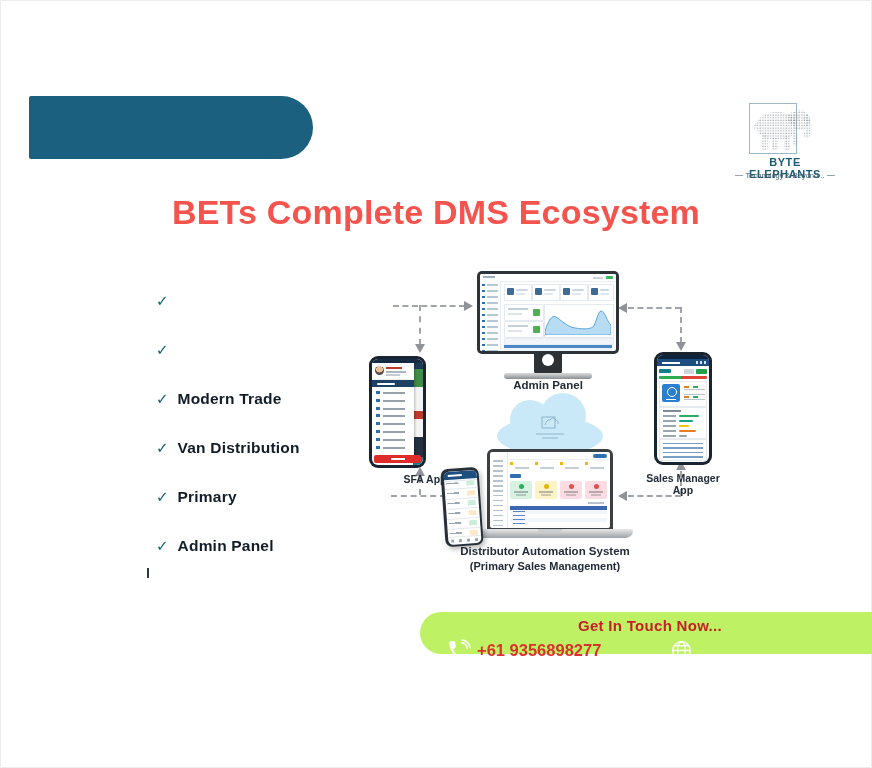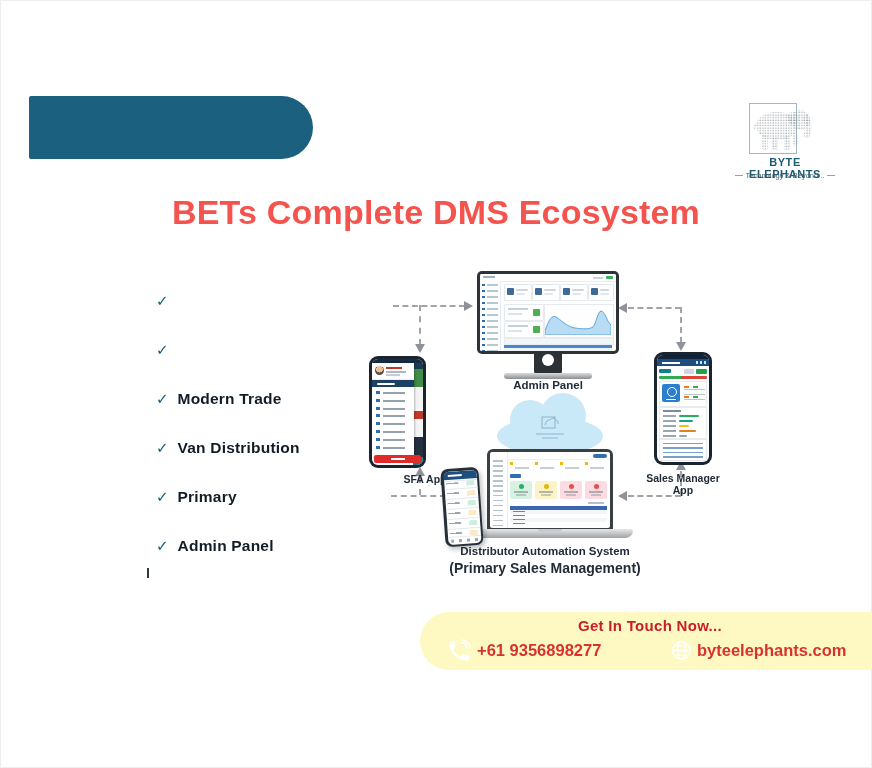--- a/index.html
+++ b/index.html
@@ -156,21 +156,21 @@
       repeating-linear-gradient(to bottom,#e3e8ec 0 1px,transparent 1px 10px),
       repeating-linear-gradient(to bottom,#9aa6b0 0 1.5px,transparent 1.5px 10px),
       repeating-linear-gradient(to bottom,#cdeedd 0 5px,transparent 5px 20px),
       repeating-linear-gradient(to bottom,#fde9c8 0 5px,transparent 5px 20px);
     background-size:100% 100%,12px 100%,8px 100%,8px 100%;
     background-position:0 9px,2px 3px,22px 2px,22px 12px;background-repeat:repeat-y,no-repeat,no-repeat,no-repeat;}
   .dms-nav{position:absolute;left:0;bottom:0;right:0;height:7px;border-top:1px solid #e3e8ec;
     background-image:repeating-linear-gradient(to right,#9aa6b0 0 3px,transparent 3px 8px);
     background-size:100% 3px;background-position:3px 2px;background-repeat:no-repeat;}
   
-  .banner-bottom{position:absolute;left:420px;top:612px;width:452px;height:58px;background:#fef9c3;
+  .banner-bottom{position:absolute;left:420px;top:612px;width:452px;height:42px;background:#bef264;
     border-radius:29px 0 0 29px;}
   .contact-heading{position:absolute;left:90px;top:5px;width:280px;text-align:center;
     font-size:15px;font-weight:800;color:#C81E27;letter-spacing:.3px;}
   .contact-phone{position:absolute;left:57px;top:29px;font-size:16.5px;font-weight:700;color:#D9322E;}
   .contact-site{position:absolute;left:277px;top:29px;font-size:16.5px;font-weight:700;color:#D9322E;}
   .ic-call{position:absolute;left:26px;top:26px;}
   .ic-globe{position:absolute;left:251px;top:28px;}
 </style>
 </head>
 <body>
@@ -435,33 +435,32 @@
   <div class="dms-screen">
     <div class="dms-head">
         <div class="wl"></div>
       </div>
     <div class="dms-rows"></div>
     <div class="dms-nav"></div>
   </div>
 </div>
 
 <div class="dev-label" style="left:425px;top:545px;width:240px;font-size:11.5px;">Distributor Automation System</div>
-<div class="dev-label" style="left:425px;top:560px;width:240px;font-size:14px;">(Primary Sales Management)</div>
+<div class="dev-label" style="left:425px;top:560px;width:240px;font-size:11px;">(Primary Sales Management)</div>
 
 <div class="banner-bottom">
   <div class="contact-heading">Get In Touch Now...</div>
   <svg class="ic-call" width="26" height="26" viewBox="0 0 24 24">
     <path fill="#ffffff" d="M6.62 10.79c1.44 2.83 3.76 5.14 6.59 6.59l2.2-2.2c.27-.27.67-.36 1.02-.24 1.12.37 2.33.57 3.57.57.55 0 1 .45 1 1V20c0 .55-.45 1-1 1-9.39 0-17-7.61-17-17 0-.55.45-1 1-1h3.5c.55 0 1 .45 1 1 0 1.25.2 2.45.57 3.57.11.35.03.74-.25 1.02l-2.2 2.2z"></path>
     <path fill="none" stroke="#ffffff" stroke-width="1.4" stroke-linecap="round" d="M14.5 4.5a5 5 0 0 1 5 5"></path>
     <path fill="none" stroke="#ffffff" stroke-width="1.4" stroke-linecap="round" d="M15 1.8a8 8 0 0 1 7.2 7.2"></path>
   </svg>
   <div class="contact-phone">+61 9356898277</div>
   <svg class="ic-globe" width="21" height="21" viewBox="0 0 24 24">
     <g fill="none" stroke="#ffffff" stroke-width="1.6">
       <circle cx="12" cy="12" r="10"></circle>
       <ellipse cx="12" cy="12" rx="4.5" ry="10"></ellipse>
       <line x1="2" y1="12" x2="22" y2="12"></line>
       <line x1="3.5" y1="6.5" x2="20.5" y2="6.5"></line>
       <line x1="3.5" y1="17.5" x2="20.5" y2="17.5"></line>
     </g>
   </svg>
-  <div class="contact-site">byteelephants.com</div>
 </div>
 
 </body></html>

